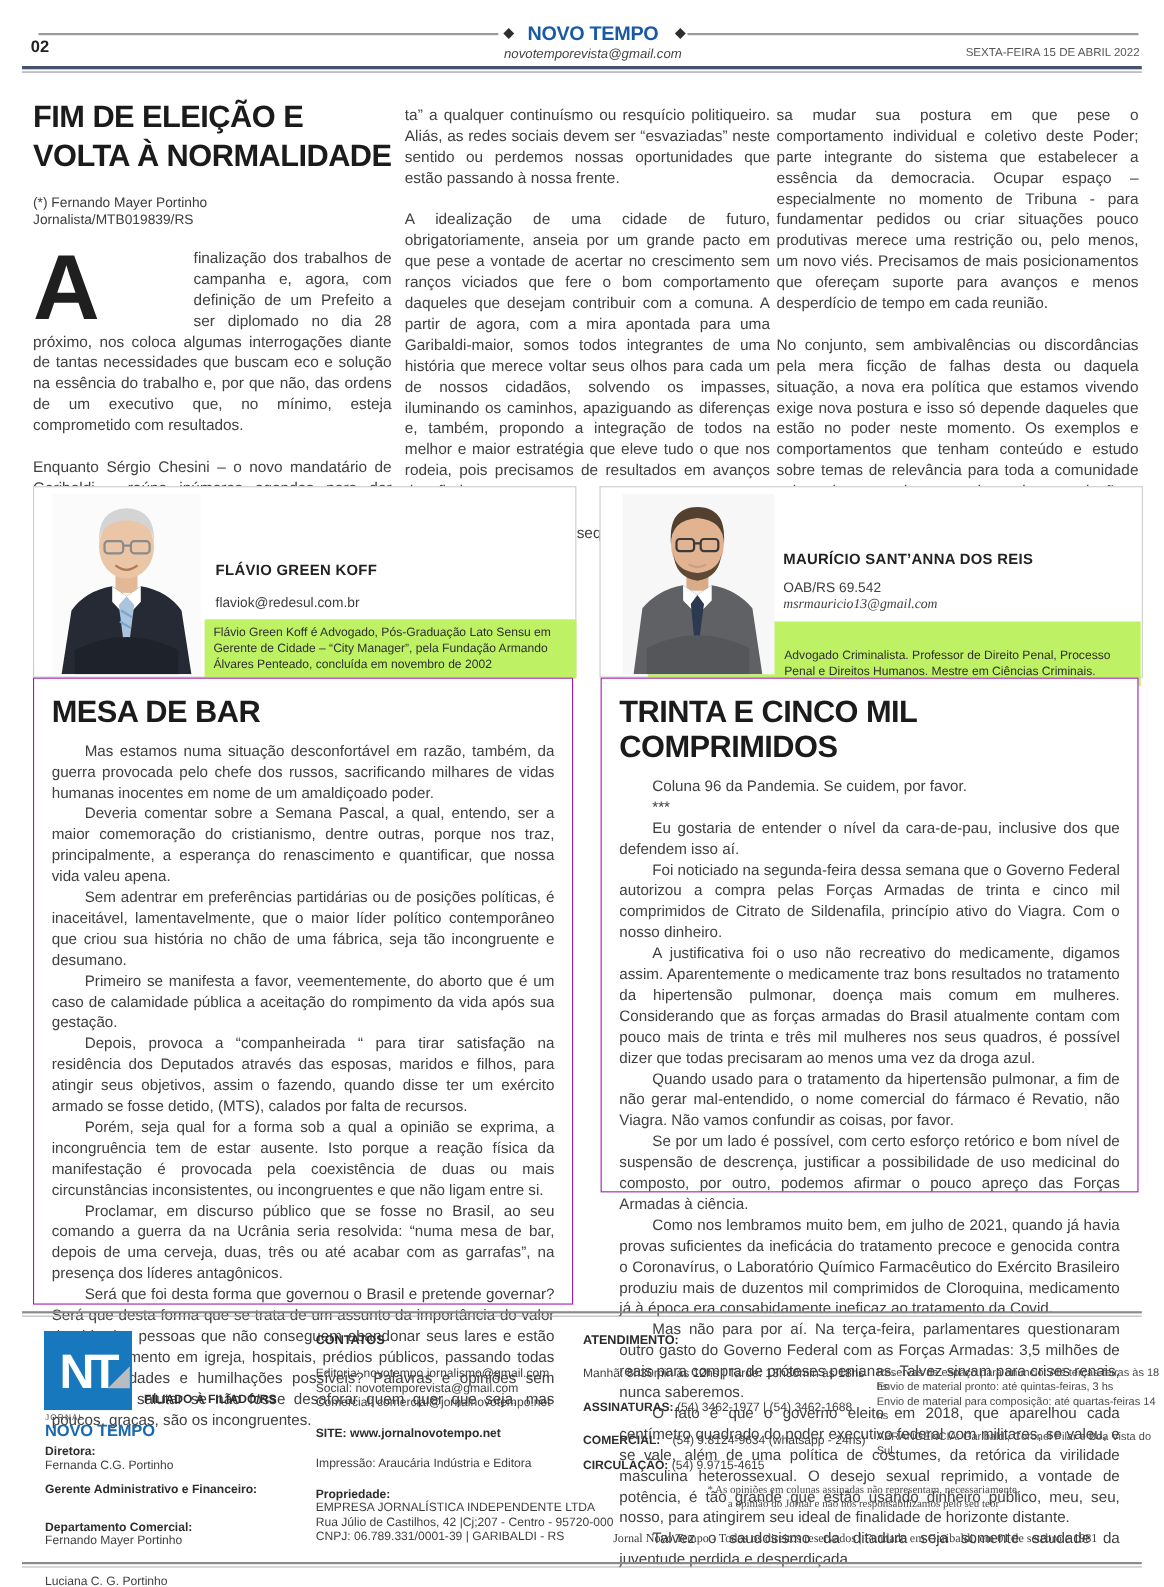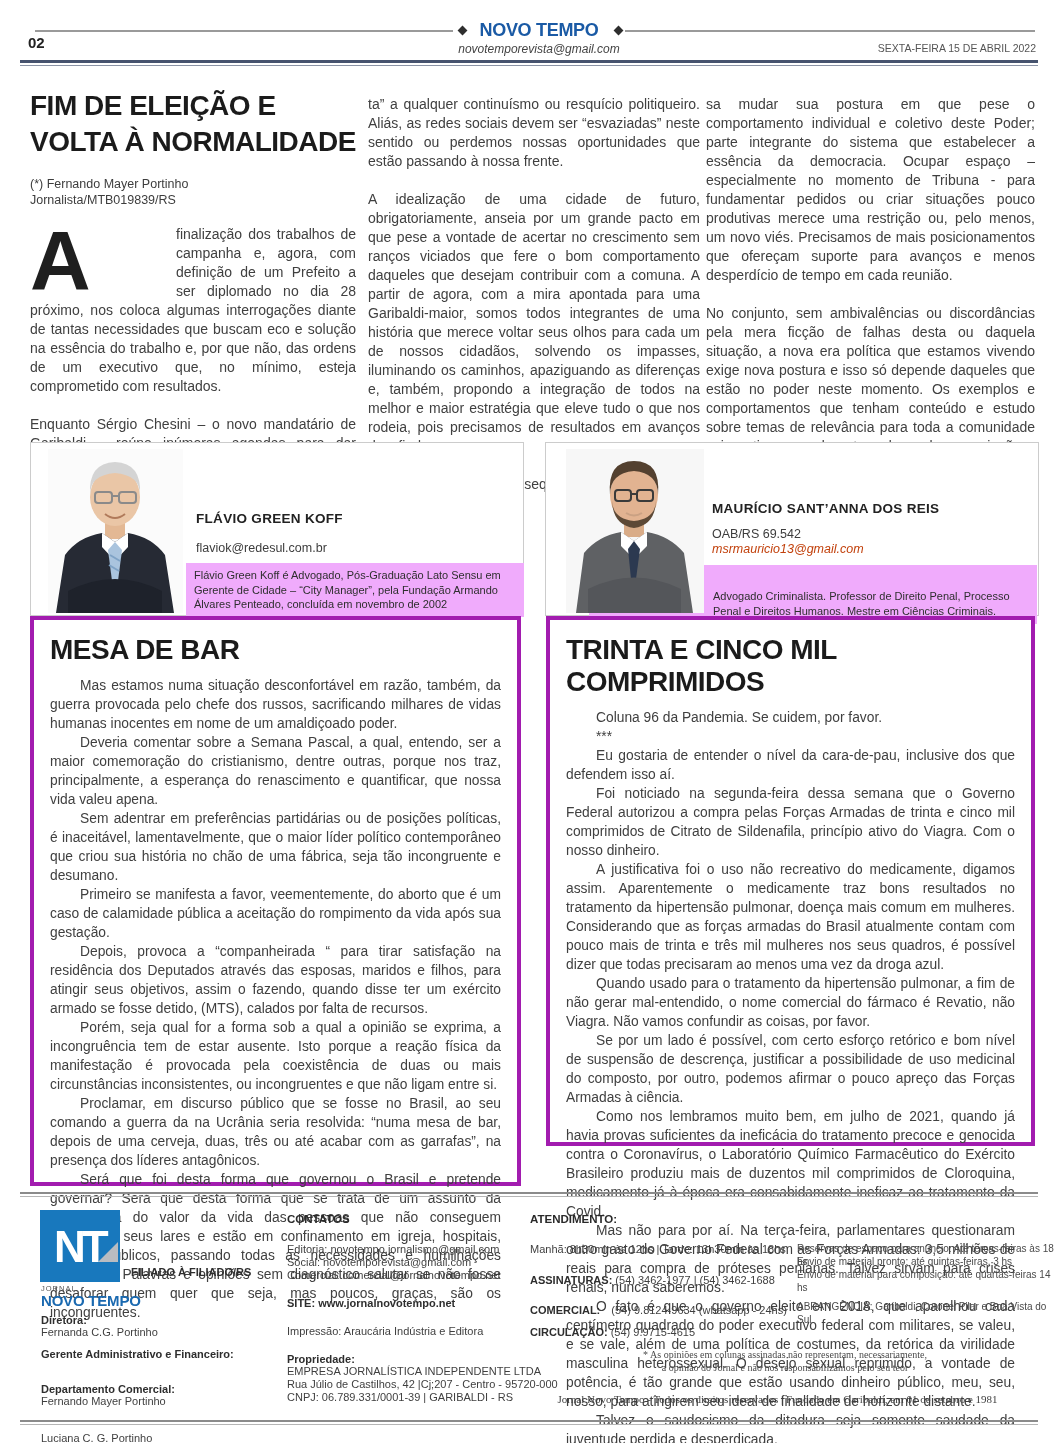--- a/index.html
+++ b/index.html
@@ -20,25 +20,25 @@
   
   .headline{font-size:28px;line-height:36px;font-weight:bold;color:#1b1b1b;letter-spacing:-0.5px;}
   .byline{font-size:12.5px;line-height:16px;color:#3d3d3d;}
   .body-txt{font-size:14px;line-height:19px;text-align:justify;color:#404040;}
   .dropcap{float:left;font-size:84px;line-height:0.88;width:146px;font-weight:bold;color:#1f1f1f;}
   .sp{margin-top:19px;}
   
   .card{border:1px solid #cccccc;background:#ffffff;}
   .c-name{font-size:13.5px;font-weight:bold;color:#222;letter-spacing:0.3px;}
   .c-sub{font-size:12.5px;color:#3d3d3d;}
-  .c-email-it{font-size:12.5px;font-style:italic;color:#c2410c;}
-  .c-bio{background:#f0abfc;color:#2e2e2e;font-size:11px;line-height:14.5px;}
+  .c-email-it{font-size:12.5px;font-style:italic;color:#404040;font-family:Liberation Serif, serif;}
+  .c-bio{background:#bef264;color:#2e2e2e;font-size:11px;line-height:14.5px;}
   .photo{background:#fafafa;}
   
-  .artbox{border:4px solid #a21caf;box-sizing:border-box;padding:12px 16px;background:#fff;}
+  .artbox{border:1px solid #a21caf;box-sizing:border-box;padding:12px 16px;background:#fff;}
   .box-title{font-size:28px;font-weight:bold;color:#1b1b1b;letter-spacing:-0.5px;margin:2px 0 10px 0;}
   .artbox p{margin:0;font-size:13.8px;line-height:19px;text-align:justify;text-indent:30px;color:#404040;}
   
   .dblrule-gray-a{height:2px;background:#8b8b8b;}
   .dblrule-gray-b{height:1px;background:#b5b5b5;}
   .f-txt{font-size:11px;line-height:13px;color:#3f3f3f;}
   .f-bold{font-weight:bold;color:#2e2e2e;}
   .f-head{font-size:11.5px;font-weight:bold;color:#2a2a2a;}
   .f-small{font-size:10px;line-height:13px;color:#4a4a4a;}
   .wordmark{font-size:15px;font-weight:bold;color:#1a69b0;letter-spacing:-0.2px;}
@@ -131,21 +131,21 @@
   <p>Mas estamos numa situação desconfortável em razão, também, da guerra provocada pelo chefe dos russos, sacrificando milhares de vidas humanas inocentes em nome de um amaldiçoado poder.</p>
   <p>Deveria comentar sobre a Semana Pascal, a qual, entendo, ser a maior comemoração do cristianismo, dentre outras, porque nos traz, principalmente, a esperança do renascimento e quantificar, que nossa vida valeu apena.</p>
   <p>Sem adentrar em preferências partidárias ou de posições políticas, é inaceitável, lamentavelmente, que o maior líder político contemporâneo que criou sua história no chão de uma fábrica, seja tão incongruente e desumano.</p>
   <p>Primeiro se manifesta a favor, veementemente, do aborto que é um caso de calamidade pública a aceitação do rompimento da vida após sua gestação.</p>
   <p>Depois, provoca a “companheirada “ para tirar satisfação na residência dos Deputados através das esposas, maridos e filhos, para atingir seus objetivos, assim o fazendo, quando disse ter um exército armado se fosse detido, (MTS), calados por falta de recursos.</p>
   <p>Porém, seja qual for a forma sob a qual a opinião se exprima, a incongruência tem de estar ausente. Isto porque a reação física da manifestação é provocada pela coexistência de duas ou mais circunstâncias inconsistentes, ou incongruentes e que não ligam entre si.</p>
   <p>Proclamar, em discurso público que se fosse no Brasil, ao seu comando a guerra da na Ucrânia seria resolvida: “numa mesa de bar, depois de uma cerveja, duas, três ou até acabar com as garrafas”, na presença dos líderes antagônicos.</p>
   <p>Será que foi desta forma que governou o Brasil e pretende governar? Será que desta forma que se trata de um assunto da importância do valor da vida das pessoas que não conseguem abandonar seus lares e estão em confinamento em igreja, hospitais, prédios públicos, passando todas as necessidades e humilhações possíveis? Palavras e opiniões sem diagnóstico salutar se não fosse desaforar quem quer que seja, mas poucos, graças, são os incongruentes.</p>
 </div>
 
-<div class="abs artbox" style="left:546px;top:616px;width:489px;height:530px;">
+<div class="abs artbox" style="left:546px;top:616px;width:489px;height:468px;">
   <div class="box-title">TRINTA E CINCO MIL COMPRIMIDOS</div>
   <p>Coluna 96 da Pandemia. Se cuidem, por favor.</p>
   <p>***</p>
   <p>Eu gostaria de entender o nível da cara-de-pau, inclusive dos que defendem isso aí.</p>
   <p>Foi noticiado na segunda-feira dessa semana que o Governo Federal autorizou a compra pelas Forças Armadas de trinta e cinco mil comprimidos de Citrato de Sildenafila, princípio ativo do Viagra. Com o nosso dinheiro.</p>
   <p>A justificativa foi o uso não recreativo do medicamente, digamos assim. Aparentemente o medicamente traz bons resultados no tratamento da hipertensão pulmonar, doença mais comum em mulheres. Considerando que as forças armadas do Brasil atualmente contam com pouco mais de trinta e três mil mulheres nos seus quadros, é possível dizer que todas precisaram ao menos uma vez da droga azul.</p>
   <p>Quando usado para o tratamento da hipertensão pulmonar, a fim de não gerar mal-entendido, o nome comercial do fármaco é Revatio, não Viagra. Não vamos confundir as coisas, por favor.</p>
   <p>Se por um lado é possível, com certo esforço retórico e bom nível de suspensão de descrença, justificar a possibilidade de uso medicinal do composto, por outro, podemos afirmar o pouco apreço das Forças Armadas à ciência.</p>
   <p>Como nos lembramos muito bem, em julho de 2021, quando já havia provas suficientes da ineficácia do tratamento precoce e genocida contra o Coronavírus, o Laboratório Químico Farmacêutico do Exército Brasileiro produziu mais de duzentos mil comprimidos de Cloroquina, medicamento já à época era consabidamente ineficaz ao tratamento da Covid.</p>
   <p>Mas não para por aí. Na terça-feira, parlamentares questionaram outro gasto do Governo Federal com as Forças Armadas: 3,5 milhões de reais para compra de próteses penianas. Talvez sirvam para crises renais, nunca saberemos.</p>

